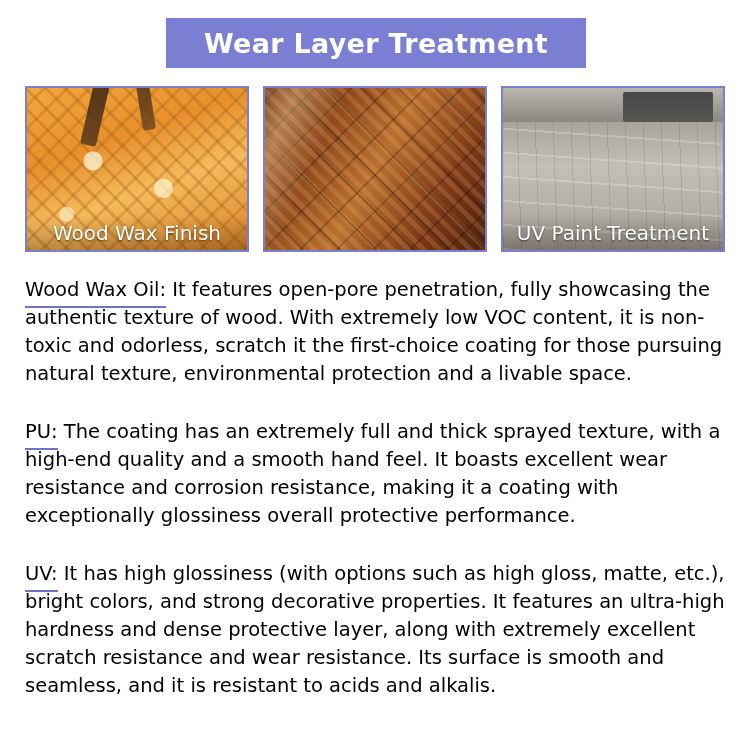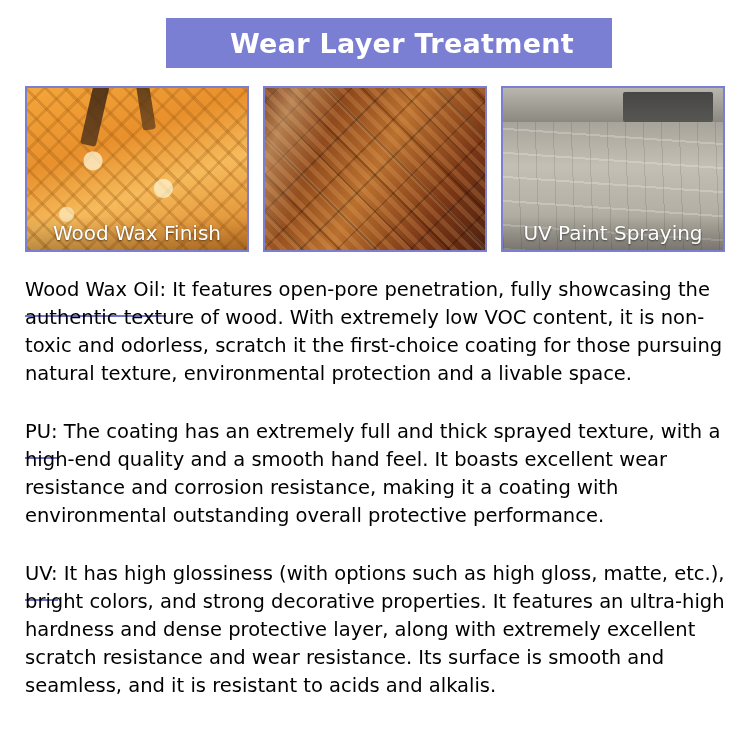--- a/index.html
+++ b/index.html
@@ -25,21 +25,20 @@
   .title-banner {
     position: absolute;
     left: 166px;
     top: 18px;
     width: 420px;
     height: 50px;
     background: #7b7fd4;
     display: flex;
     align-items: center;
     justify-content: center;
-    padding-left: 26px;
   }
   .title-banner .title-text {
     color: #ffffff;
     font-size: 27px;
     font-weight: bold;
     letter-spacing: 0.3px;
     font-family: "DejaVu Sans", sans-serif;
     white-space: nowrap;
   }
 
@@ -164,21 +163,21 @@
     color: #000000;
     font-family: "DejaVu Sans", sans-serif;
   }
   .para {
     margin: 0 0 30px 0;
     text-align: left;
   }
   .para:last-child { margin-bottom: 0; }
   .lead {
     border-bottom: 2.5px solid #6f73c8;
-    padding-bottom: 14px;
+    padding-bottom: 5px;
   }
 </style>
 </head>
 <body>
 
 <div class="page">
 
   <div class="title-banner">
     <span class="title-text">Wear Layer Treatment</span>
   </div>
@@ -189,28 +188,28 @@
       <div class="photo photo-wax"></div>
       <div class="caption">Wood Wax Finish</div>
     </div>
 
     <div class="card">
       <div class="photo photo-pu"></div>
     </div>
 
     <div class="card">
       <div class="photo photo-uv"></div>
-      <div class="caption">UV Paint Spraying</div>
+      <div class="caption">UV Paint Treatment</div>
     </div>
 
   </div>
 
   <div class="body-text">
 
     <p class="para"><span class="lead">Wood Wax Oil:</span><span> It features open-pore penetration, fully showcasing the authentic texture of wood. With extremely low VOC content, it is non-toxic and odorless, scratch it the first-choice coating for those pursuing natural texture, environmental protection and a livable space.</span></p>
 
-    <p class="para"><span class="lead">PU:</span><span> The coating has an extremely full and thick sprayed texture, with a high-end quality and a smooth hand feel. It boasts excellent wear resistance and corrosion resistance, making it a coating with environmental outstanding overall protective performance.</span></p>
+    <p class="para"><span class="lead">PU:</span><span> The coating has an extremely full and thick sprayed texture, with a high-end quality and a smooth hand feel. It boasts excellent wear resistance and corrosion resistance, making it a coating with exceptionally glossiness overall protective performance.</span></p>
 
     <p class="para"><span class="lead">UV:</span><span> It has high glossiness (with options such as high gloss, matte, etc.), bright colors, and strong decorative properties. It features an ultra-high hardness and dense protective layer, along with extremely excellent scratch resistance and wear resistance. Its surface is smooth and seamless, and it is resistant to acids and alkalis.</span></p>
 
   </div>
 
 </div>
 
 </body></html>

